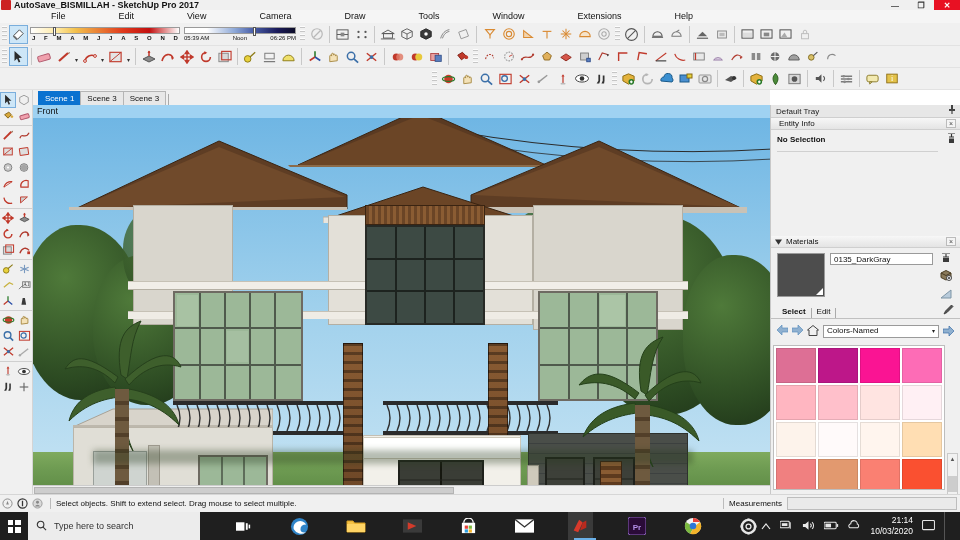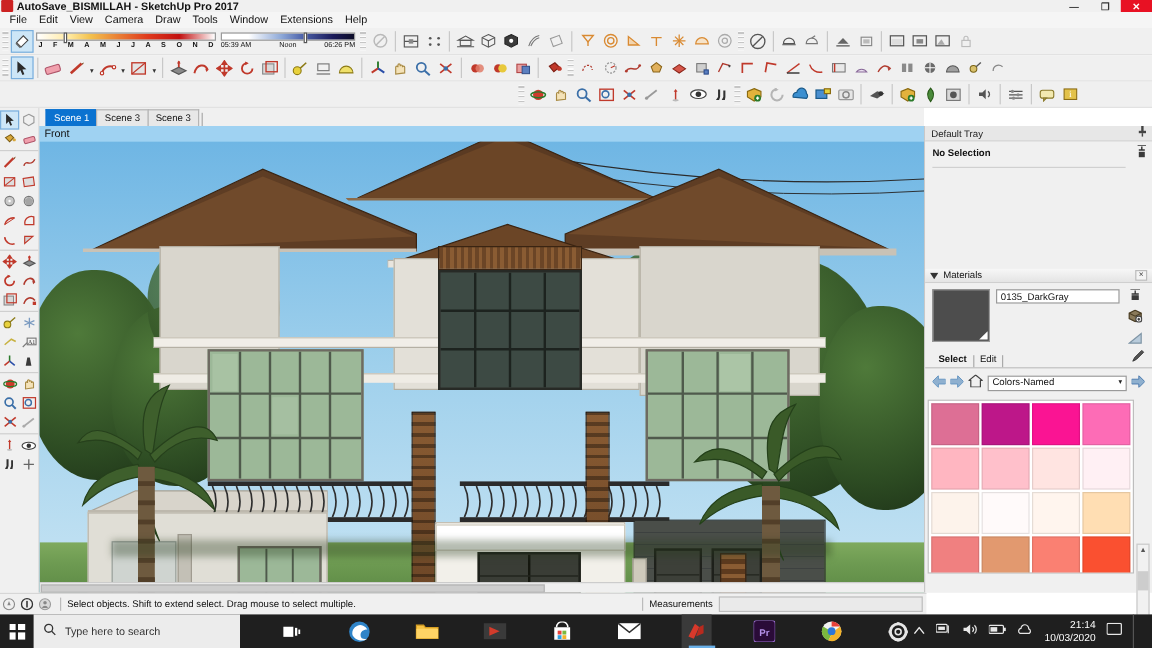--- a/index.html
+++ b/index.html
@@ -34,20 +34,21 @@
   .win-btn.close { background: #e81123; color: #fff; }
 
   
   .menubar {
     position: absolute; top: 10px; left: 0; width: 960px; height: 13px;
     background: #f5f5f5; display: flex; align-items: center; padding-left: 3px;
   }
   .menu-item {
     font-size: 9px; color: #111; padding: 0 5px; line-height: 13px;
     white-space: nowrap;
+    margin-left: 43px;
   }
 
   
   .toolbar-row {
     position: absolute; left: 0; width: 960px; background: #f0f0f0;
     display: flex; align-items: center; border-bottom: 1px solid #e2e2e2;
   }
   .tb1 { top: 23px; height: 23px; }
   .tb2 { top: 46px; height: 22px; }
   .tb3 { top: 68px; height: 22px; }
@@ -216,21 +217,21 @@
   .sw { border: 1px solid rgba(0,0,0,.10); }
   .grid-scroll {
     position: absolute; right: 2px; top: 348px; width: 11px; height: 143px;
     background: #f1f1f1; border: 1px solid #c9c9c9;
   }
   .grid-scroll .th { width: 9px; height: 16px; background: #cdcdcd; margin-top: 12px; }
   .grid-scroll .up { font-size: 6px; text-align: center; color: #555; line-height: 10px; }
 
   
   .statusbar {
-    position: absolute; top: 494px; left: 0; width: 772px; height: 18px;
+    position: absolute; top: 494px; left: 0; width: 960px; height: 18px;
     background: #f0f0f0; border-top: 1px solid #d6d6d6;
     display: flex; align-items: center; font-size: 8px; color: #111;
   }
   .sb-icon { width: 15px; height: 15px; display: flex; align-items: center;
              justify-content: center; color: #555; font-size: 10px; }
   .sb-sep { width: 1px; height: 11px; background: #bbb; margin: 0 5px; }
   .meas-box { width: 170px; height: 13px; background: #eaeaea;
               border: 1px solid #bdbdbd; margin-left: 5px; margin-right: 3px; }
 
   
@@ -1382,20 +1383,25 @@
       <span>Default Tray</span>
       <span>
         <svg width="8" height="9" viewBox="0 0 8 9">
             <rect x="3" y="0" width="2" height="5" fill="#444"></rect>
             <rect x="1" y="4" width="6" height="2" fill="#444"></rect>
             <rect x="3.4" y="6" width="1.2" height="3" fill="#444"></rect>
           </svg>
       </span>
     </div>
 
+    <div class="panel-head">
+      <span class="tri" style="font-size:0">triangle-down-icon</span>
+      <span>Entity Info</span>
+      <span class="x">×</span>
+    </div>
     <div class="entity-body">
       <div class="no-sel">No Selection</div>
       <div class="ent-rule"></div>
       <div class="ent-icon">
         <svg width="9" height="11" viewBox="0 0 9 11">
             <path d="M1 0 h7 M4.5 1 v3 M2 4 h5" stroke="#333" stroke-width="1.2" fill="none"></path>
             <rect x="2" y="5.5" width="5" height="4.5" fill="#3a3a3a"></rect>
           </svg>
       </div>
     </div>

